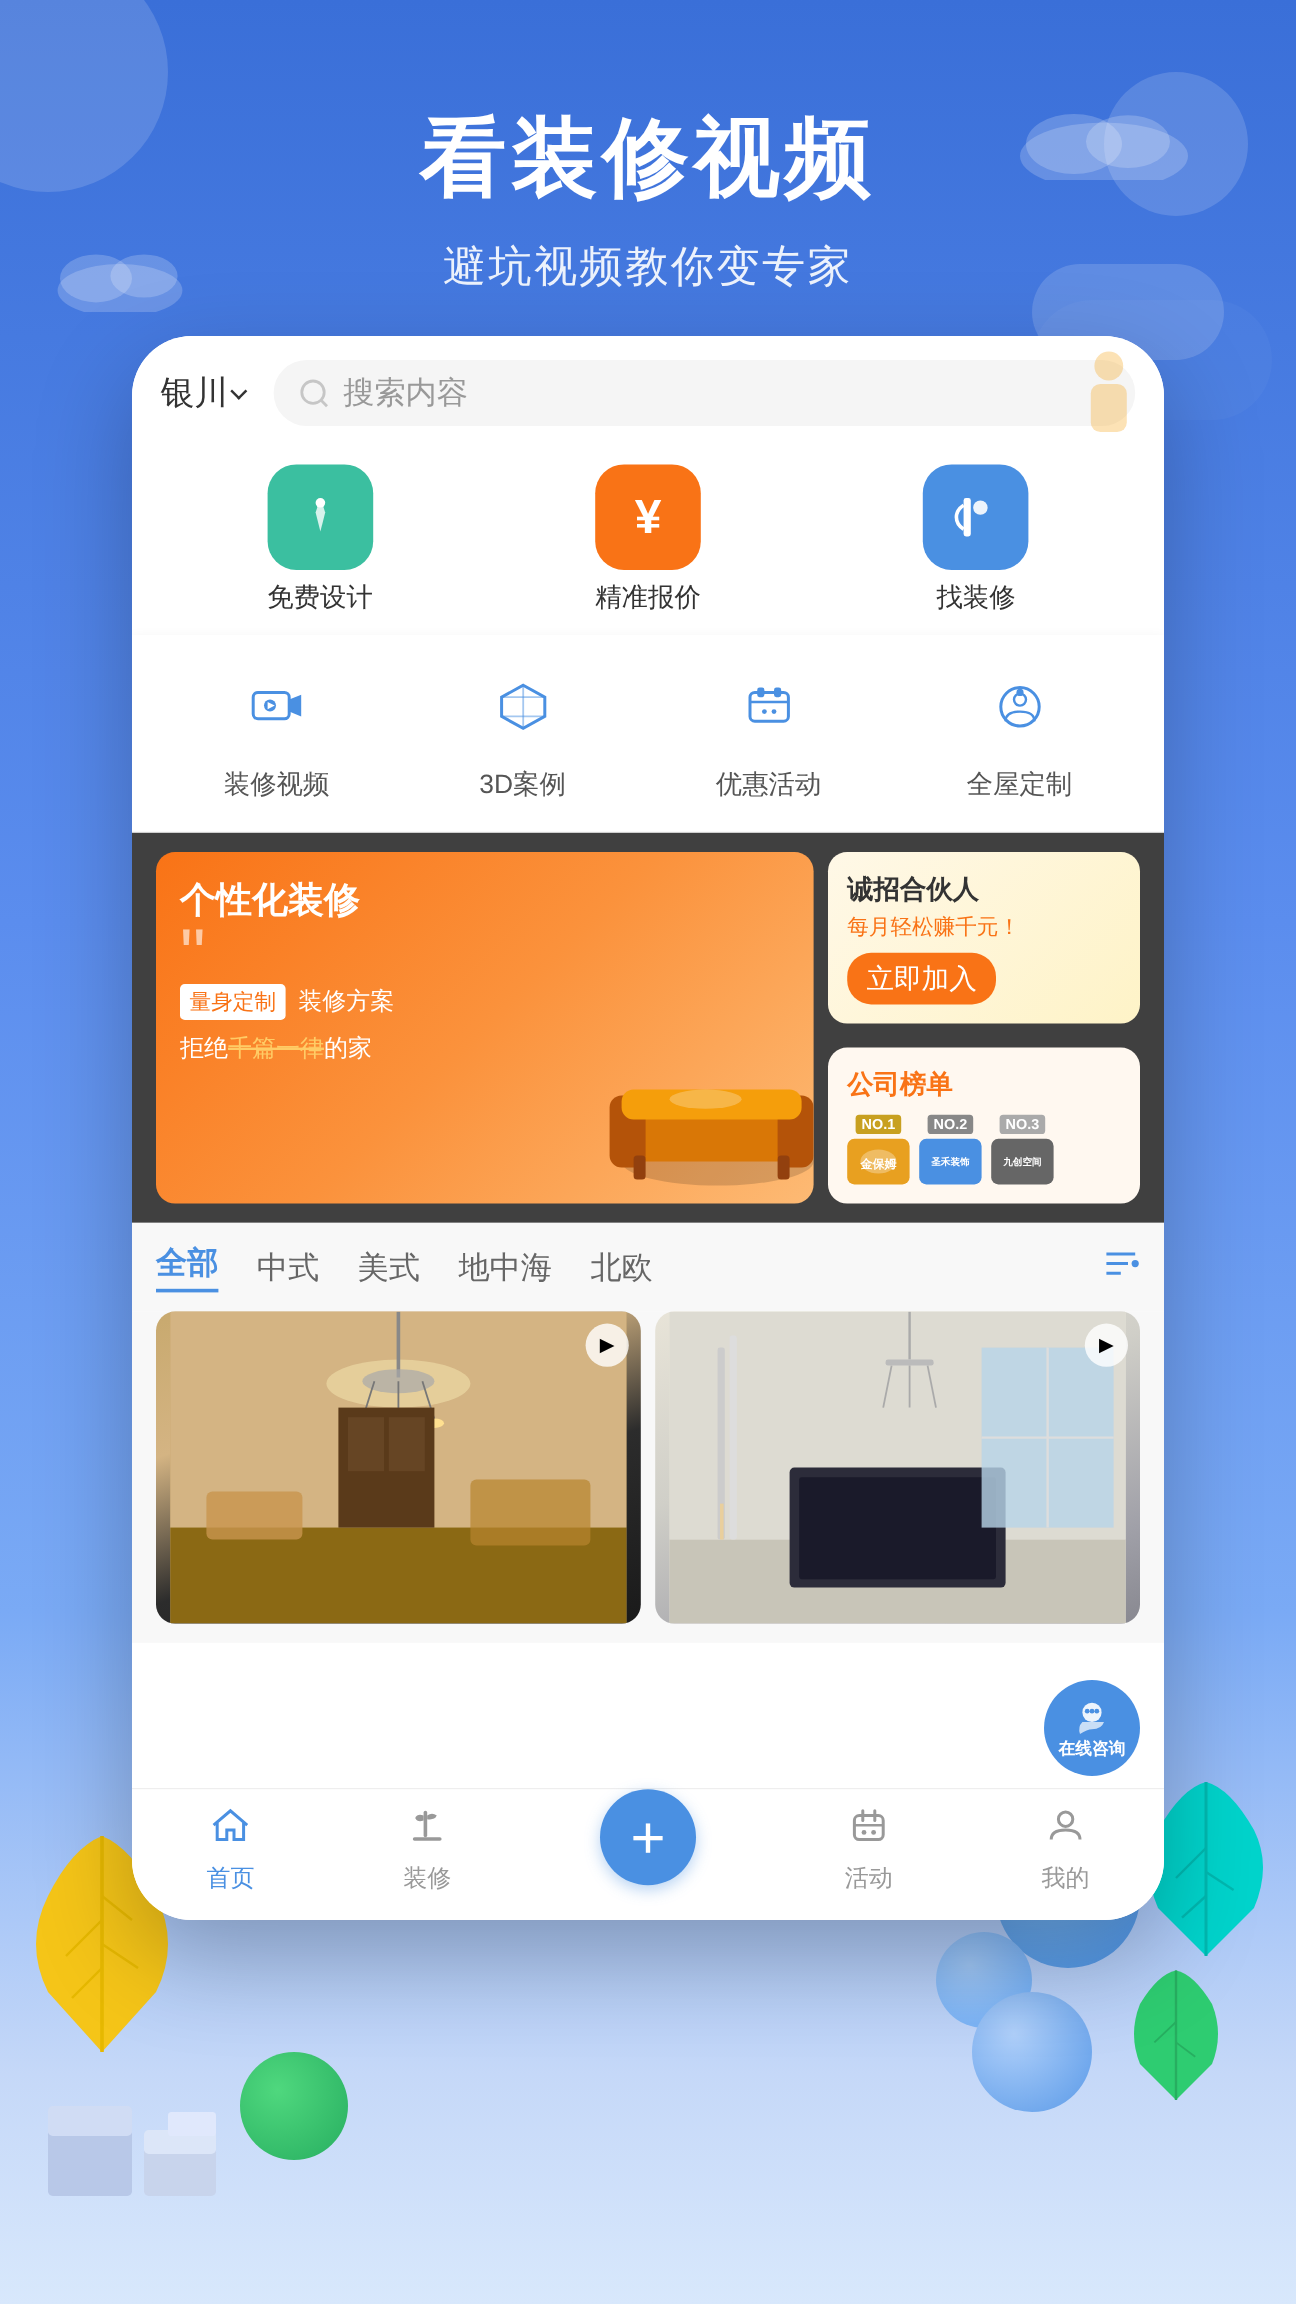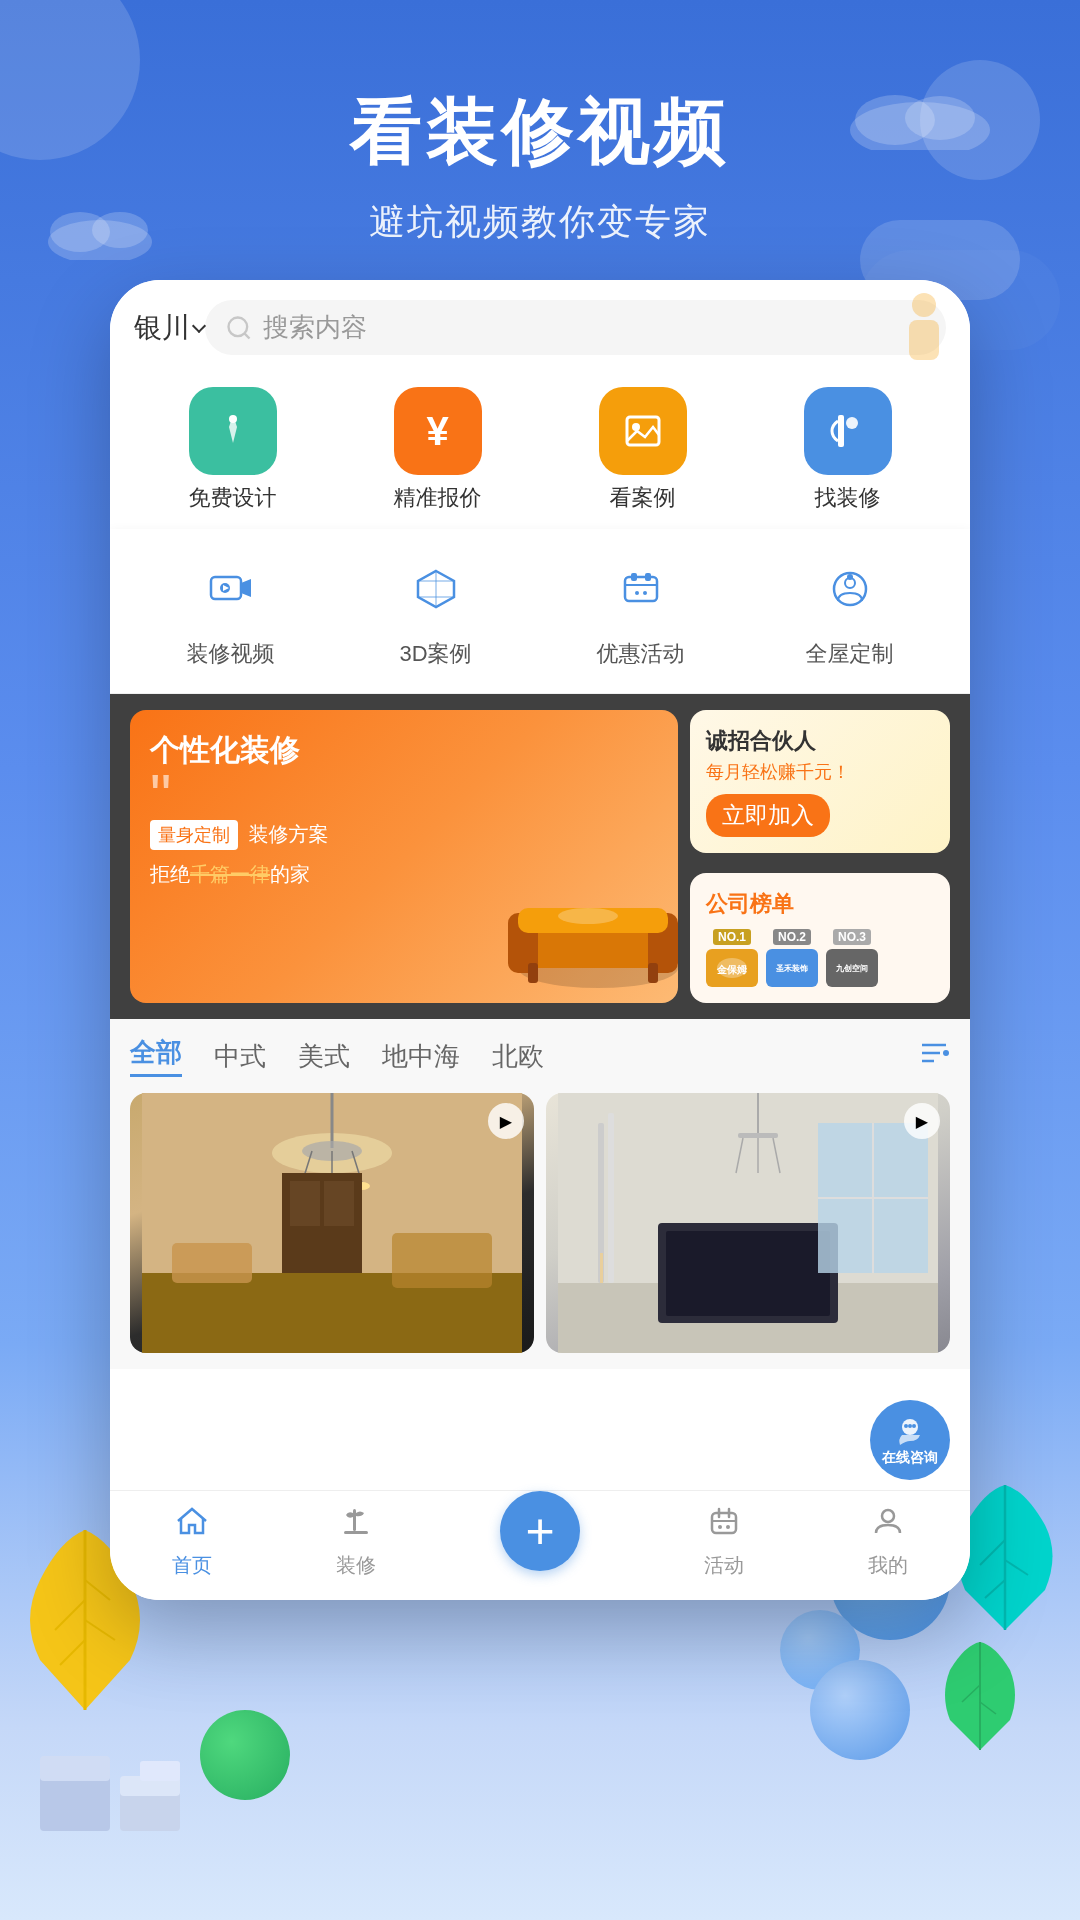--- a/index.html
+++ b/index.html
@@ -54,21 +54,21 @@
       box-shadow: 0 30px 80px rgba(0,0,0,0.25);
       overflow: hidden;
       z-index: 5;
     }
 
     
     .search-area {
       display: flex;
       align-items: center;
       padding: 20px 24px 16px;
-      gap: 1px;
+      gap: 24px;
       background: #fff;
     }
     .city-selector {
       display: flex;
       align-items: center;
       font-size: 28px;
       color: #333;
       white-space: nowrap;
       gap: 4px;
     }
@@ -505,30 +505,20 @@
           <circle cx="24" cy="12" r="4" fill="white"></circle>
         </svg>
       </div>
       <span class="icon-label">免费设计</span>
     </div>
     <div class="icon-item">
       <div class="icon-circle" style="background:#f97316;">
         <span style="font-size:40px;color:white;font-weight:700;">¥</span>
       </div>
       <span class="icon-label">精准报价</span>
-    </div>
-    <div class="icon-item">
-      <div class="icon-circle" style="background:#f59e0b;">
-        <svg width="48" height="48" viewBox="0 0 48 48" fill="none">
-          <rect x="8" y="10" width="32" height="28" rx="3" stroke="white" stroke-width="3" fill="none"></rect>
-          <circle cx="17" cy="20" r="4" fill="white"></circle>
-          <path d="M8 34 L18 24 L26 30 L34 20 L40 28" stroke="white" stroke-width="2.5" fill="none"></path>
-        </svg>
-      </div>
-      <span class="icon-label">看案例</span>
     </div>
     <div class="icon-item">
       <div class="icon-circle" style="background:#4a90e2;">
         <svg width="48" height="48" viewBox="0 0 48 48" fill="none">
           <rect x="14" y="8" width="6" height="32" rx="2" fill="white"></rect>
           <path d="M14 14 Q8 18 8 24 Q8 30 14 34" stroke="white" stroke-width="3" fill="none"></path>
           <circle cx="28" cy="16" r="6" fill="white" opacity="0.9"></circle>
         </svg>
       </div>
       <span class="icon-label">找装修</span>

